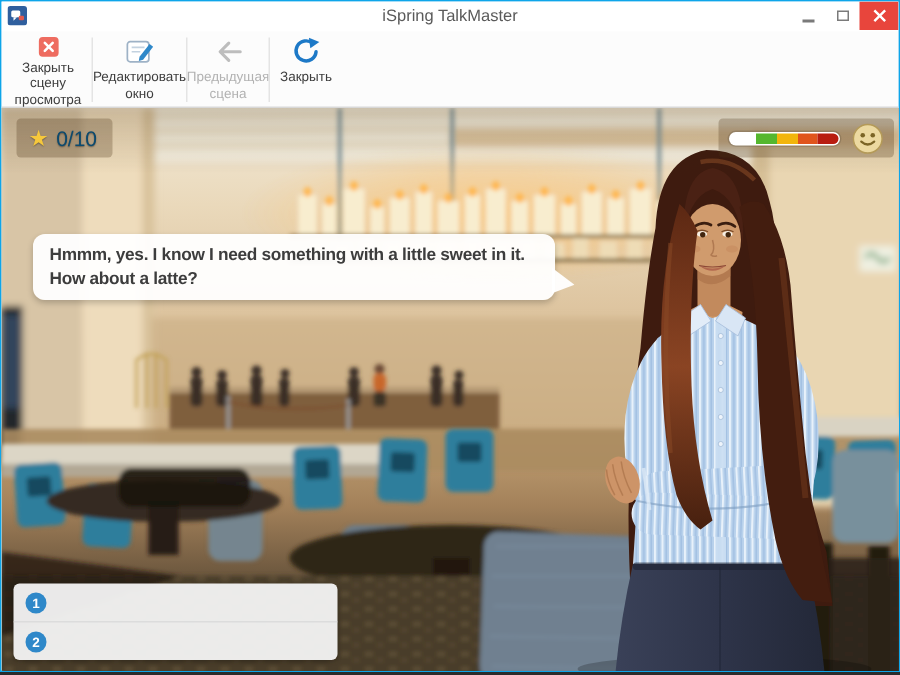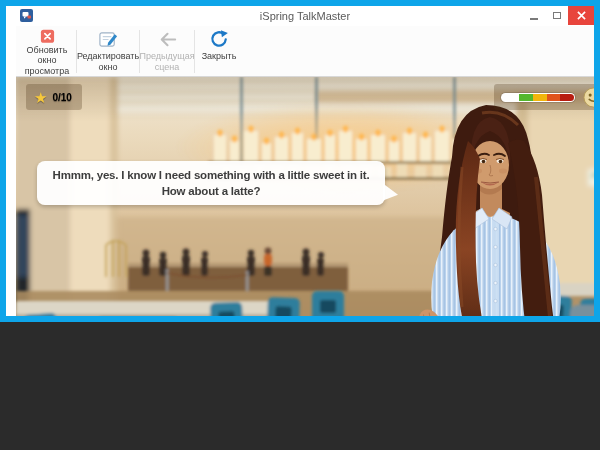--- a/index.html
+++ b/index.html
@@ -1,16 +1,16 @@
 <!DOCTYPE html>
 <html><head>
 <meta charset="utf-8">
 <style>
   html,body{margin:0;padding:0;background:#2b2b2b;font-family:"Liberation Sans",sans-serif;}
-  .window{position:relative;width:600px;height:322px;background:#fff;border:6px solid #0ea5e9;box-sizing:border-box;overflow:hidden;padding-left:10px;}
+  .window{position:relative;width:600px;height:448px;background:#fff;border:1px solid #0ea5e9;box-sizing:border-box;overflow:hidden;}
   
   .titlebar{position:relative;height:20px;background:#ffffff;}
   .app-icon{position:absolute;left:4px;top:3px;width:13px;height:13px;display:block;}
   .title{position:absolute;left:0;right:0;top:0;height:20px;line-height:20px;text-align:center;font-size:11px;color:#5a5a5a;}
   .win-controls{position:absolute;right:0;top:0;height:19px;display:flex;}
   .wc{width:23px;height:19px;display:flex;align-items:center;justify-content:center;}
   .glyph-min{display:block;width:8px;height:2px;background:#7a7a7a;margin-top:6px;}
   .glyph-max{display:block;width:8px;height:7px;border:1.5px solid #7a7a7a;box-sizing:border-box;}
   .wc.close{width:26px;}
   .wc.close svg{width:9px;height:9px;}
@@ -23,29 +23,29 @@
   .tb-lb{font-size:9px;line-height:10.5px;text-align:center;color:#3e3e3e;margin-top:1px;}
   .tb-btn.disabled .tb-lb{color:#b2b2b2;}
   .sep{width:1px;background:#e4e4e4;margin:4px 0 3px 0;}
   
   .scene{position:relative;width:600px;height:379px;overflow:hidden;background:#c9a97e;}
   .scene svg.layer{position:absolute;left:0;top:0;width:600px;height:379px;}
   .hud-top-shade{position:absolute;left:0;top:0;width:600px;height:44px;background:linear-gradient(rgba(60,40,15,0.20),rgba(60,40,15,0));}
   
   .hud-score{position:absolute;left:10px;top:7px;height:26px;display:flex;align-items:center;gap:5px;padding:0 10px 0 8px;background:rgba(75,50,20,0.28);border-radius:3px;}
   .star{font-size:15px;line-height:15px;text-shadow:0 1px 1px rgba(0,0,0,0.35);}
-  .score-text{font-size:10px;font-weight:bold;color:#000000;text-shadow:0 1px 1px rgba(0,0,0,0.4);}
+  .score-text{font-size:14px;font-weight:normal;color:#0c4a6e;text-shadow:0 1px 1px rgba(0,0,0,0.4);}
   
   .hud-mood{position:absolute;right:5px;top:7px;height:26px;display:flex;align-items:center;gap:8px;padding:0 7px;background:rgba(75,50,20,0.28);border-radius:3px;}
   .meter{display:flex;width:74px;height:9px;background:#ffffff;border-radius:5px;padding:1px;box-sizing:border-box;box-shadow:0 0 0 1px rgba(0,0,0,0.12);overflow:hidden;}
   .seg{height:100%;}
   .seg.last{border-radius:0 4px 4px 0;}
   .smiley{width:21px;height:21px;display:block;}
   
-  .bubble{position:absolute;left:21px;top:84px;width:326px;padding:6px 11px;background:rgba(255,255,255,0.95);border-radius:8px;box-shadow:0 2px 4px rgba(0,0,0,0.22);font-size:11.5px;line-height:16px;font-weight:600;letter-spacing:-0.2px;color:#3d3d3d;text-align:center;}
+  .bubble{position:absolute;left:21px;top:84px;width:326px;padding:6px 11px;background:rgba(255,255,255,0.95);border-radius:8px;box-shadow:0 2px 4px rgba(0,0,0,0.22);font-size:11.5px;line-height:16px;font-weight:600;letter-spacing:-0.2px;color:#3d3d3d;}
   .bubble .tail{position:absolute;right:-13px;bottom:4px;width:15px;height:18px;}
   .bubble .tail polygon{fill:rgba(255,255,255,0.95);}
   
   .answers{position:absolute;left:8px;top:317px;width:216px;background:rgba(244,244,244,0.95);border-radius:4px;box-shadow:0 1px 3px rgba(0,0,0,0.3);overflow:hidden;}
   .answer{height:25px;display:flex;align-items:center;gap:7px;padding-left:8px;cursor:pointer;}
   .answer + .answer{border-top:1px solid #dcdcdc;}
   .num{width:14px;height:14px;border-radius:50%;color:#fff;font-size:9px;font-weight:bold;display:flex;align-items:center;justify-content:center;flex:0 0 14px;}
   .atext{font-size:10px;letter-spacing:-0.2px;color:#3c3c3c;white-space:nowrap;overflow:hidden;}
 </style>
 </head>
@@ -75,21 +75,21 @@
       </span>
     </span>
   </div>
 
   <div class="toolbar">
     <div class="tb-btn w1">
       <svg class="tb-ic" viewBox="0 0 22 22">
         <rect x="1" y="1" width="20" height="20" rx="4" fill="#ee6c60"></rect>
         <path d="M7 7 L15 15 M15 7 L7 15" stroke="#fff" stroke-width="2.6" stroke-linecap="round"></path>
       </svg>
-      <span class="tb-lb">Обновить окно просмотра</span>
+      <span class="tb-lb">Закрыть сцену просмотра</span>
     </div>
     <div class="sep"></div>
     <div class="tb-btn w2">
       <svg class="tb-ic" viewBox="0 0 22 22">
         <rect x="2" y="4" width="15" height="14" rx="2" fill="#fff" stroke="#9eb2c6" stroke-width="1.2"></rect>
         <path d="M5 8 H14 M5 11 H11" stroke="#c3d2e0" stroke-width="1.2"></path>
         <path d="M10.5 14.5 L17.5 5.5 L20 7.5 L13 16.5 L10 17.5 Z" fill="#2f88c9"></path>
       </svg>
       <span class="tb-lb">Редактировать окно</span>
     </div>

